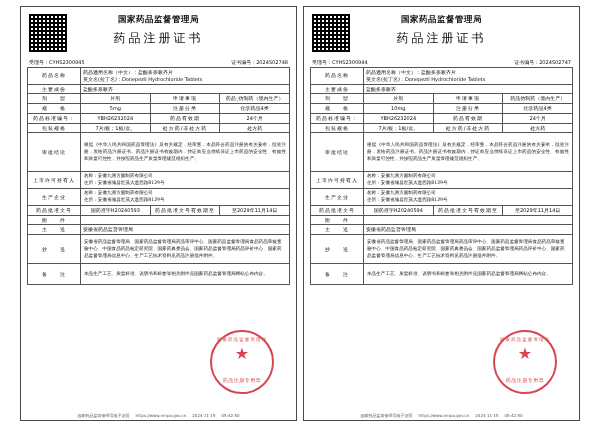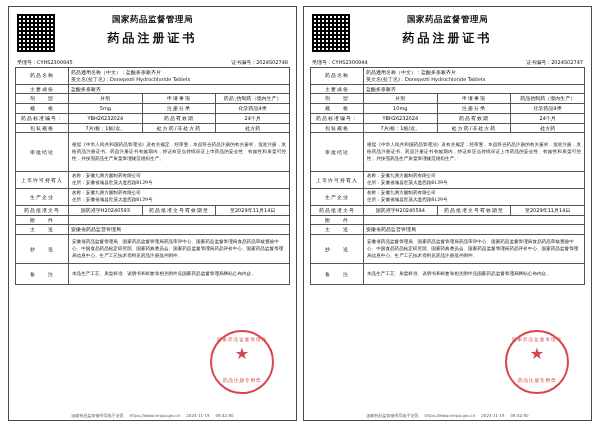--- a/index.html
+++ b/index.html
@@ -1,27 +1,27 @@
 <!DOCTYPE html>
 <html><head>
 <meta charset="utf-8">
 <style>
   html,body{margin:0;padding:0;background:#fff;}
   body{width:600px;height:427px;font-family:"DejaVu Sans","Liberation Sans",sans-serif;color:#111;}
-  .page{display:flex;gap:6px;padding:6px 8px;box-sizing:border-box;width:600px;height:427px;}
+  .page{display:flex;gap:6px;padding:6px 20px;box-sizing:border-box;width:600px;height:427px;}
   .cert{position:relative;flex:1 1 50%;border:1px solid #4a4a4a;box-sizing:border-box;padding:5px 6px 2px 6px;display:flex;flex-direction:column;}
   .hdr{display:flex;align-items:flex-start;gap:5px;}
   .qr{width:38px;height:38px;flex:0 0 38px;background:
      repeating-linear-gradient(90deg,#000 0 2px,#fff 2px 4px),
      repeating-linear-gradient(0deg,#000 0 2px,transparent 2px 4px);
      background-blend-mode:multiply;border:2px solid #fff;outline:1px solid #fff;}
   .qr-wrap{width:42px;height:42px;flex:0 0 42px;display:flex;align-items:center;justify-content:center;}
   .titles{flex:1;text-align:center;}
   .org{font-size:8.5px;font-weight:bold;letter-spacing:.5px;margin-top:2px;}
-  .doc-title{font-size:12px;font-weight:bold;letter-spacing:3px;margin-top:4px;}
+  .doc-title{font-size:12px;font-weight:normal;letter-spacing:3px;margin-top:4px;}
   .meta{display:flex;justify-content:space-between;font-size:5px;margin:5px 2px 2px 2px;color:#111;}
   table{border-collapse:collapse;width:100%;font-size:5px;table-layout:fixed;}
   td{border:1px solid #555;padding:1px 2px;vertical-align:middle;line-height:1.35;}
   .lbl{width:48px;text-align:center;font-size:5px;letter-spacing:1px;}
   .lbl2{width:44px;text-align:center;font-size:5px;letter-spacing:1px;}
   .ctr{text-align:center;}
   .nm-lines div{white-space:nowrap;overflow:hidden;text-overflow:ellipsis;}
   .approval{font-size:4.6px;line-height:1.5;text-align:justify;padding:2px 3px;height:34px;}
   .box-multi{font-size:4.6px;line-height:1.5;padding:1px 3px;}
   .footer{margin-top:auto;text-align:center;font-size:4px;color:#555;padding-top:3px;}

